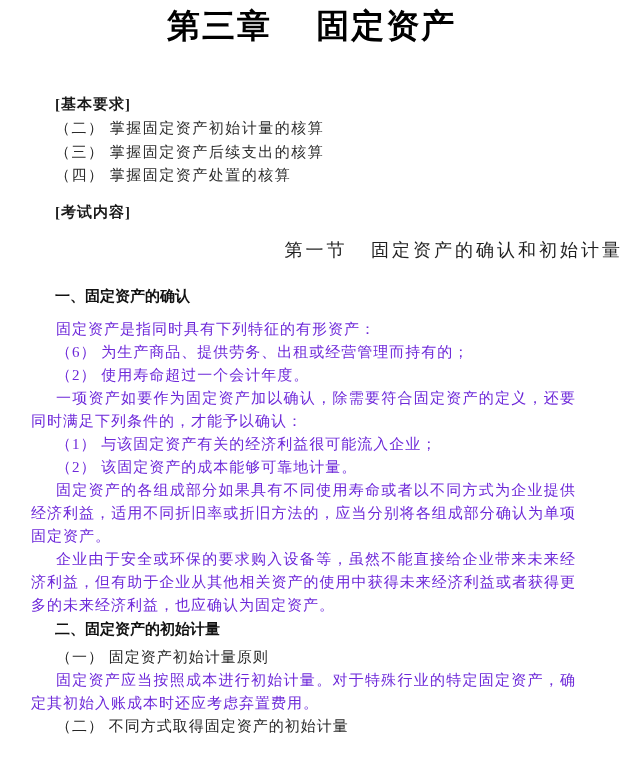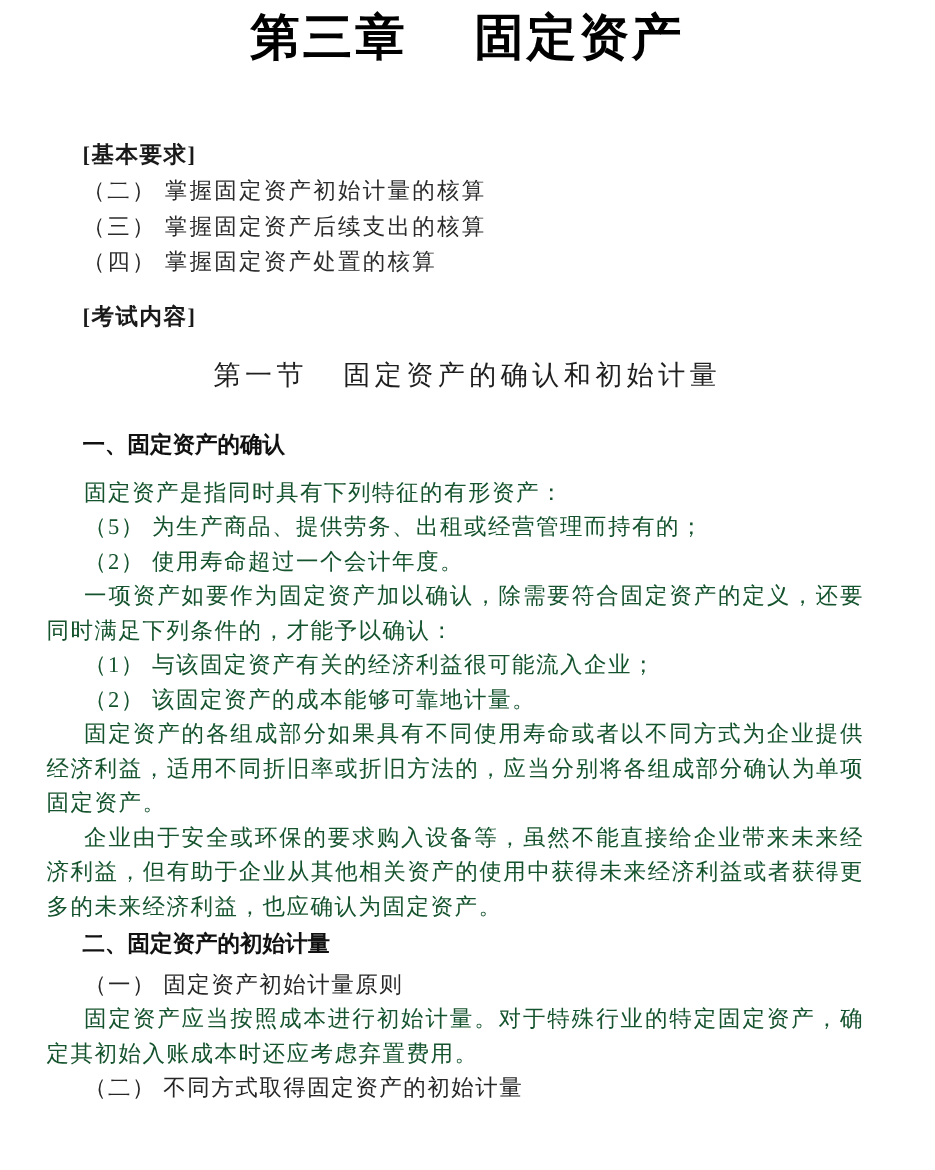--- a/index.html
+++ b/index.html
@@ -41,21 +41,21 @@
   .fm-item {
     font-size: 15px;
     line-height: 23.5px;
     letter-spacing: 1.5px;
     color: #2b2b2b;
   }
   .exam-label { margin-top: 14px; }
 
   .section-title {
     margin-top: 15px;
-    text-align: center;
+    text-align: right;
     font-size: 18px;
     line-height: 24px;
     letter-spacing: 3px;
     color: #1f1f1f;
   }
   .section-title .t2 { margin-left: 16px; }
 
   .content { padding-left: 31px; padding-right: 47px; }
   .h-bold {
     font-family: "DejaVu Sans", "Liberation Sans", sans-serif;
@@ -69,21 +69,21 @@
   .h2 { margin-top: 2px; }
   .paras-1 { margin-top: 11px; }
   .paras-2 { margin-top: 6px; }
   .para {
     margin: 0;
     font-size: 15px;
     line-height: 23px;
     letter-spacing: 1px;
     text-align: justify;
     text-indent: 25px;
-    color: #14532d;
+    color: #6d28d9;
   }
   .kaiti { color: #262626; }
 </style>
 </head>
 <body>
 
 <div class="page">
 
   <h1 class="chapter-title">
     <span class="t1">第三章</span>
@@ -103,21 +103,21 @@
   <div class="section-title">
     <span class="t1">第一节</span>
     <span class="t2">固定资产的确认和初始计量</span>
   </div>
 
   <div class="content">
 
     <div class="h-bold h1">一、固定资产的确认</div>
     <div class="paras-1">
       <p class="para">固定资产是指同时具有下列特征的有形资产：</p>
-      <p class="para">（5） 为生产商品、提供劳务、出租或经营管理而持有的；</p>
+      <p class="para">（6） 为生产商品、提供劳务、出租或经营管理而持有的；</p>
       <p class="para">（2） 使用寿命超过一个会计年度。</p>
       <p class="para">一项资产如要作为固定资产加以确认，除需要符合固定资产的定义，还要同时满足下列条件的，才能予以确认：</p>
       <p class="para">（1） 与该固定资产有关的经济利益很可能流入企业；</p>
       <p class="para">（2） 该固定资产的成本能够可靠地计量。</p>
       <p class="para">固定资产的各组成部分如果具有不同使用寿命或者以不同方式为企业提供经济利益，适用不同折旧率或折旧方法的，应当分别将各组成部分确认为单项固定资产。</p>
       <p class="para">企业由于安全或环保的要求购入设备等，虽然不能直接给企业带来未来经济利益，但有助于企业从其他相关资产的使用中获得未来经济利益或者获得更多的未来经济利益，也应确认为固定资产。</p>
     </div>
 
     <div class="h-bold h2">二、固定资产的初始计量</div>
     <div class="paras-2">

